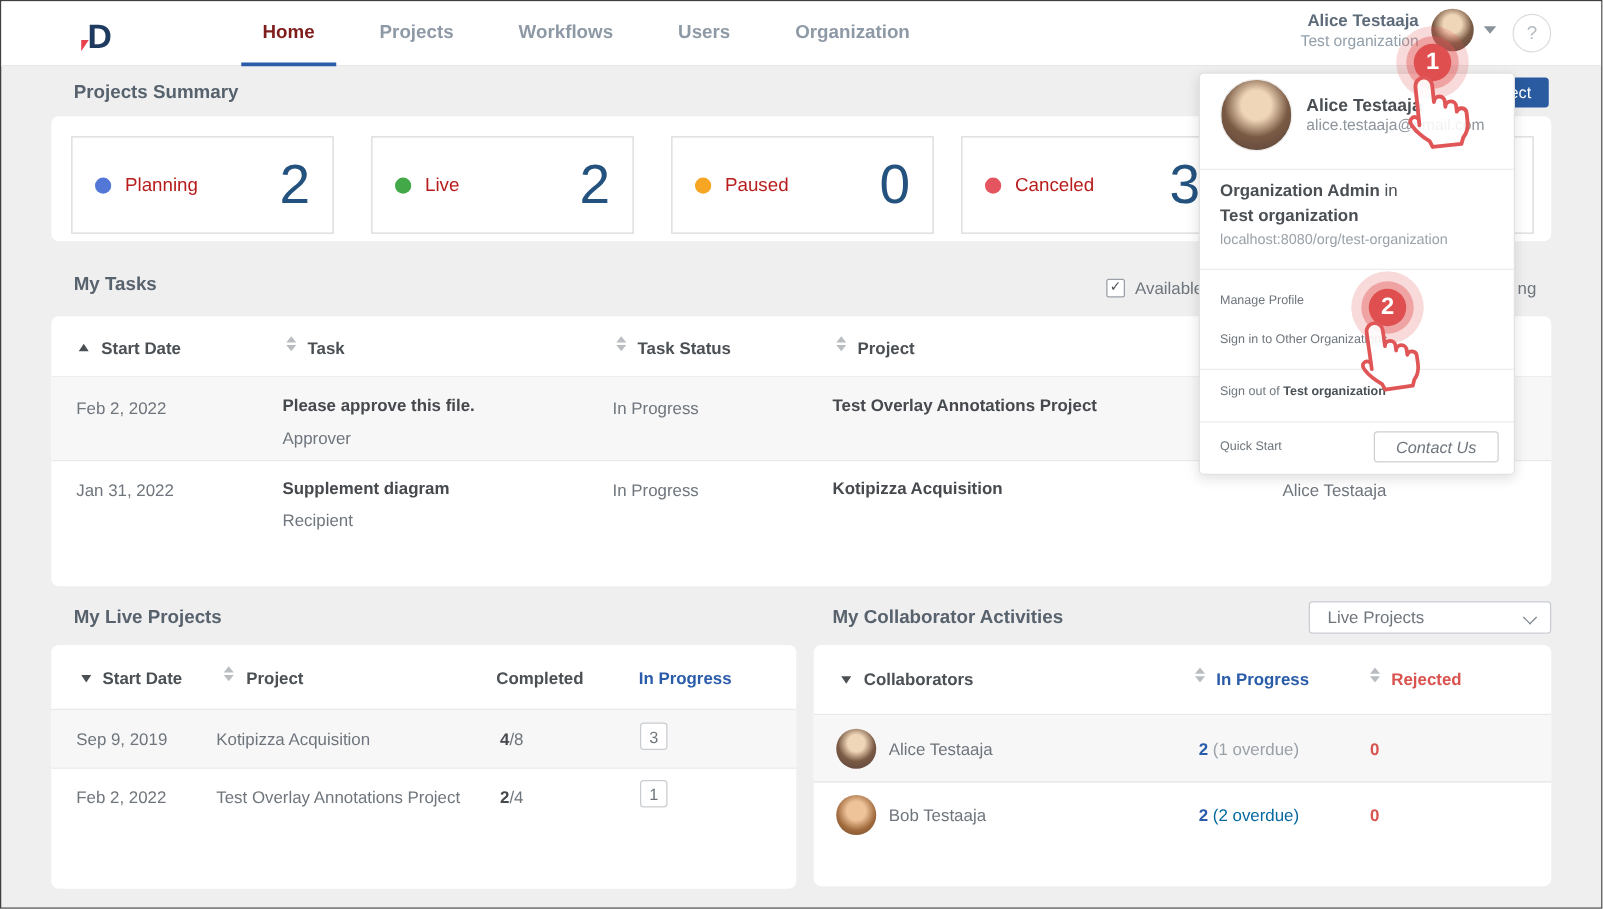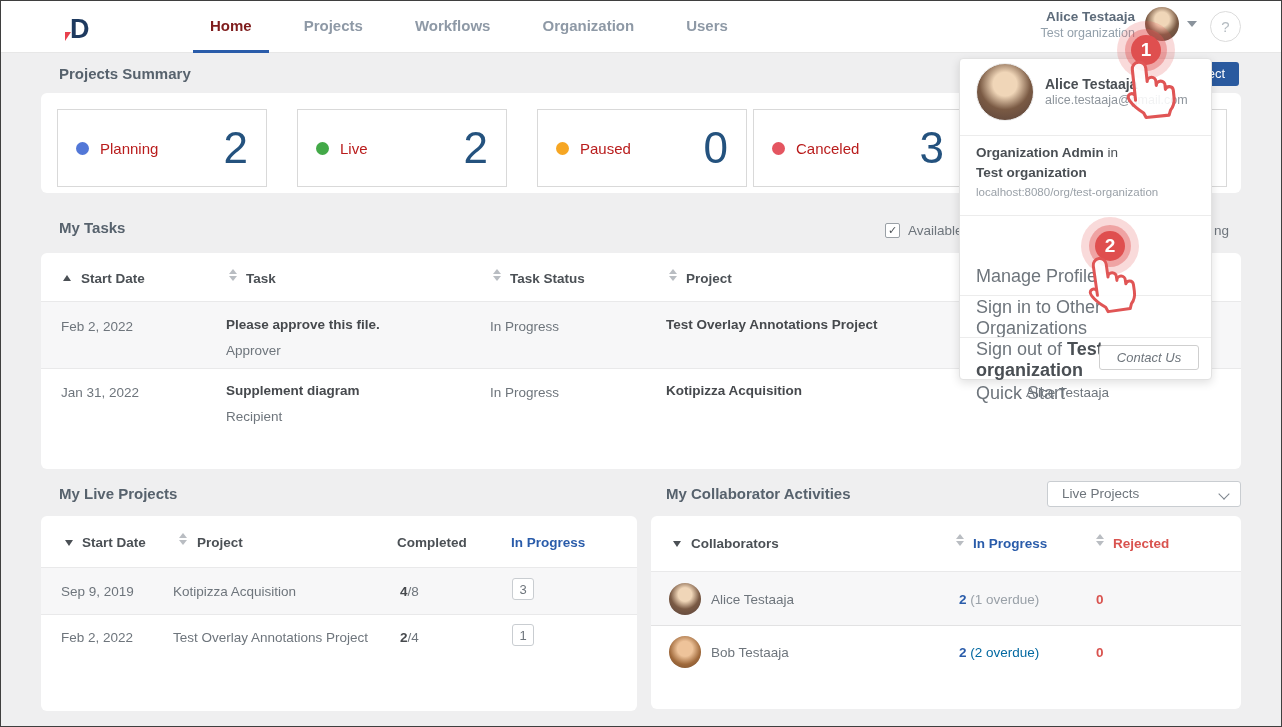--- a/index.html
+++ b/index.html
@@ -65,21 +65,21 @@
   .select-chev { position:absolute; right:12px; top:8px; width:8px; height:8px; border-right:1.6px solid #7d858d;
                  border-bottom:1.6px solid #7d858d; transform:rotate(45deg); }
   
   .menu { position:absolute; left:958px; top:57px; width:253px; height:322px; background:#fff;
           border:1px solid #e2e2e2; border-radius:4px; box-shadow:0 3px 10px rgba(0,0,0,.12); z-index:50; }
   .menu .hline { background:#ececec; }
   .m-name { position:absolute; left:85px; top:17px; font-size:14px; font-weight:700; color:#4a4f54; }
   .m-email{ position:absolute; left:85px; top:34px; font-size:12.5px; color:#8e959c; }
   .m-avatar { position:absolute; left:16px; top:4px; width:58px; height:58px; border:1px solid #eee; }
   .m-line { position:absolute; left:16px; font-size:13.5px; color:#4a4f54; }
-  .m-item { position:absolute; left:16px; font-size:18px; color:#6e757c; cursor:pointer;margin-top:31px; }
+  .m-item { position:absolute; left:16px; font-size:10px; color:#6e757c; cursor:pointer; }
   .m-url { position:absolute; left:16px; font-size:11.5px; color:#9aa1a8; }
   .btn-outline { position:absolute; border:1px solid #cfcfcf; border-radius:3px; background:#fff;
                  font-size:13px; color:#6e757c; text-align:center; }
   
   .badge-wrap { position:absolute; z-index:60; }
   .ring { position:absolute; border-radius:50%; }
   .badge-num { position:absolute; border-radius:50%; background:#df4f4f; color:#fff; font-weight:700;
                font-size:19px; text-align:center; }
   .hand { position:absolute; z-index:61; }
 </style>
@@ -90,22 +90,22 @@
 
   <div class="topbar">
     <svg class="logo" viewBox="0 0 36 36">
       <polygon points="4,22 10,22 4,31" fill="#e8404d"></polygon>
       <text x="9" y="28" font-size="27" font-weight="bold" fill="#1e3a5f" font-family="Liberation Sans, sans-serif">D</text>
     </svg>
     <div class="nav">
       <div class="nav-item active">Home</div>
       <div class="nav-item">Projects</div>
       <div class="nav-item">Workflows</div>
+      <div class="nav-item">Users</div>
       <div class="nav-item">Organization</div>
-      <div class="nav-item">Users</div>
     </div>
     <div class="user-chip">
       <div class="user-names">
         <div class="user-name">Alice Testaaja</div>
         <div class="user-org">Test organization</div>
       </div>
       <span class="avatar av-alice chip-avatar"></span>
       <span class="chev-down"></span>
     </div>
     <div class="help-btn">?</div>
@@ -123,21 +123,21 @@
     <div class="sum-card" style="left:256px;">
       <span class="dot d-live"></span>
       <span class="sum-label">Live</span>
       <span class="sum-value">2</span>
     </div>
     <div class="sum-card" style="left:496px;">
       <span class="dot d-paused"></span>
       <span class="sum-label">Paused</span>
       <span class="sum-value">0</span>
     </div>
-    <div class="sum-card" style="left:712px;">
+    <div class="sum-card" style="left:728px;">
       <span class="dot d-canceled"></span>
       <span class="sum-label">Canceled</span>
       <span class="sum-value">3</span>
     </div>
     <div class="sum-card" style="left:976px;"></div>
   </div>
 
   <div class="sec-title" style="left:58px; top:218px;">My Tasks</div>
   <div class="checkbox" style="left:884px; top:222px;">✓</div>
   <div class="cell" style="left:907px; top:222px;">Available</div>

